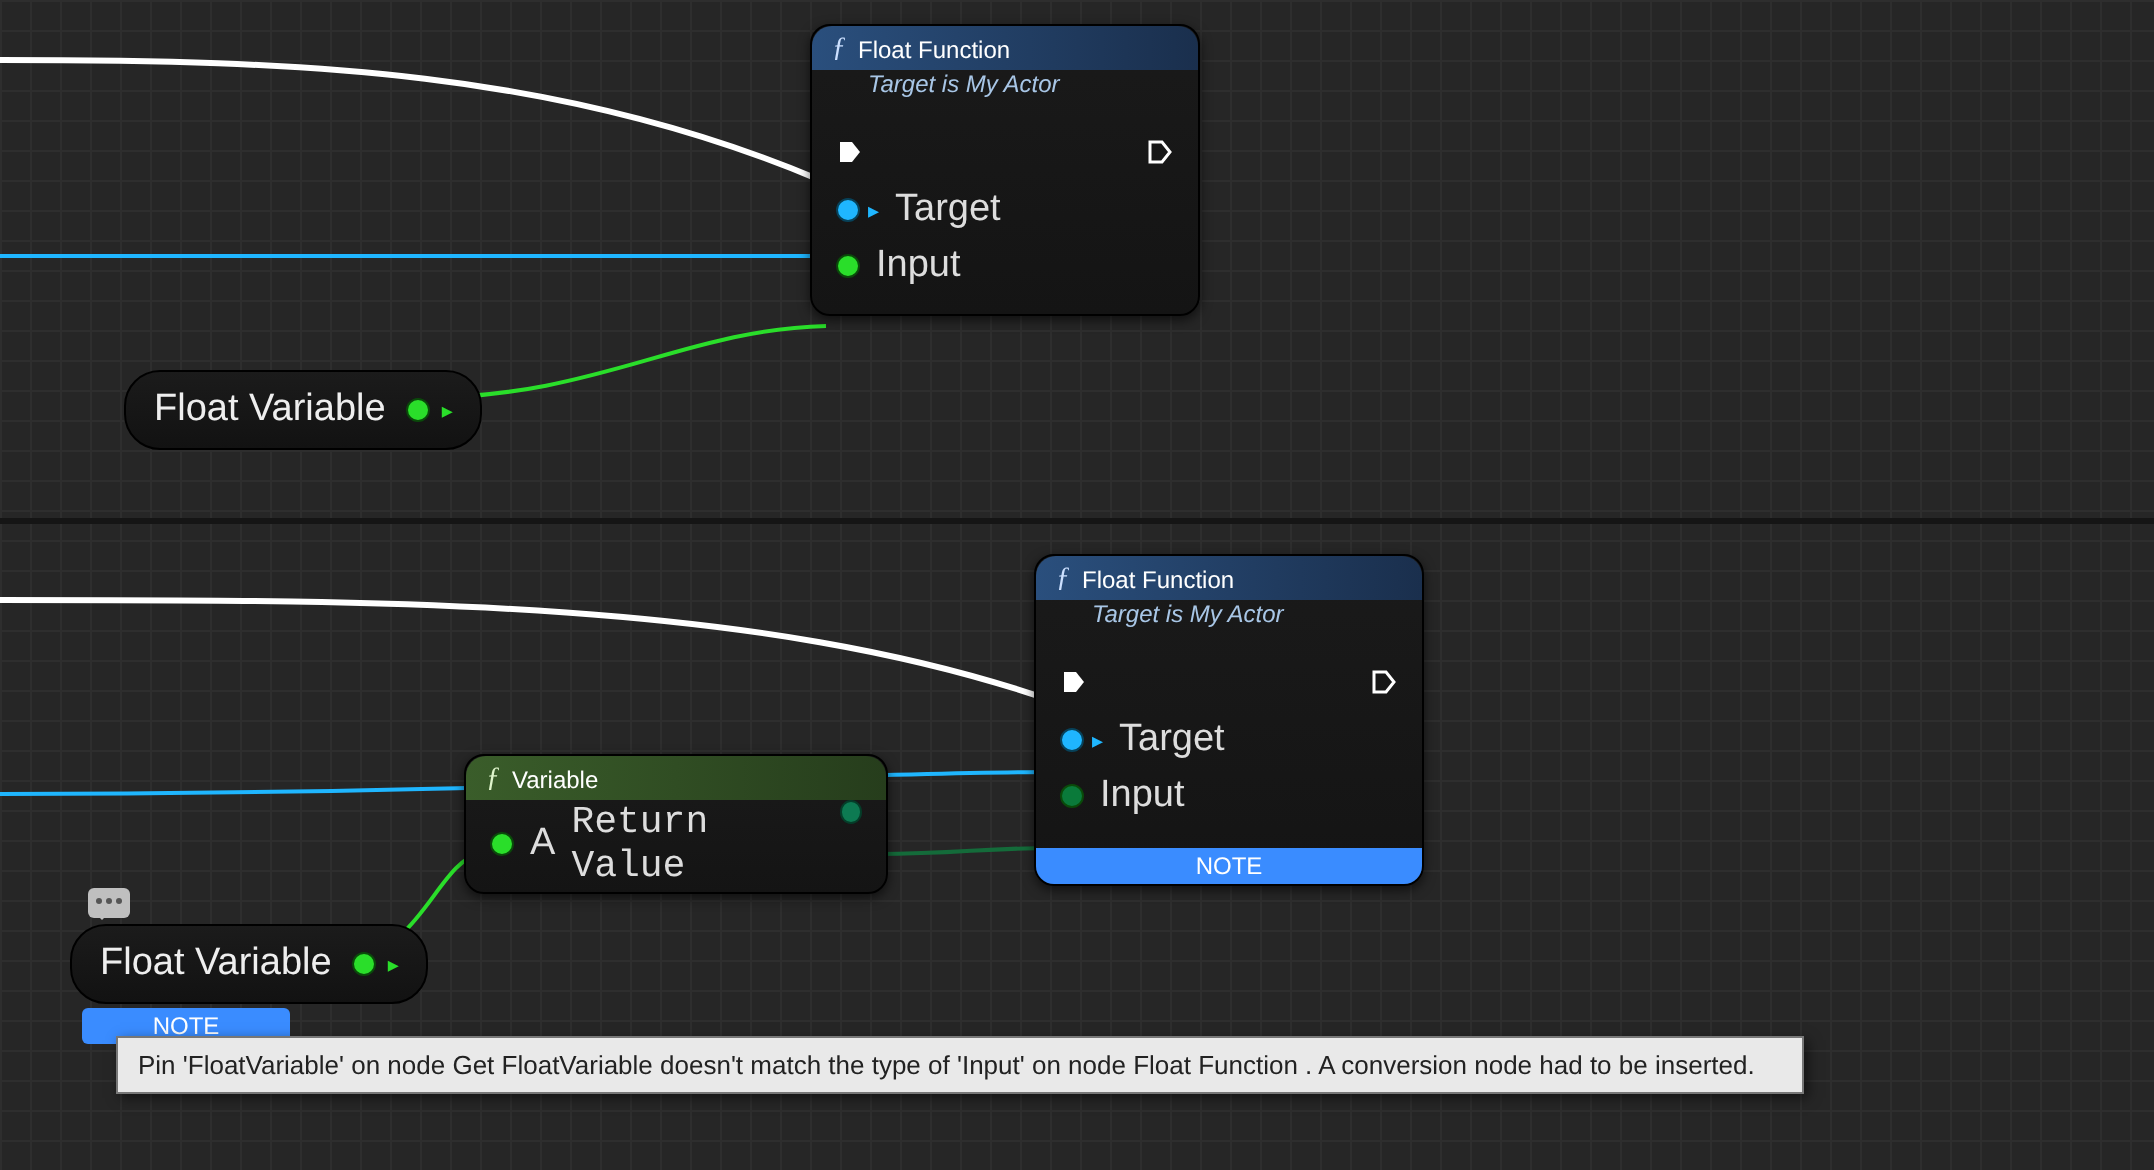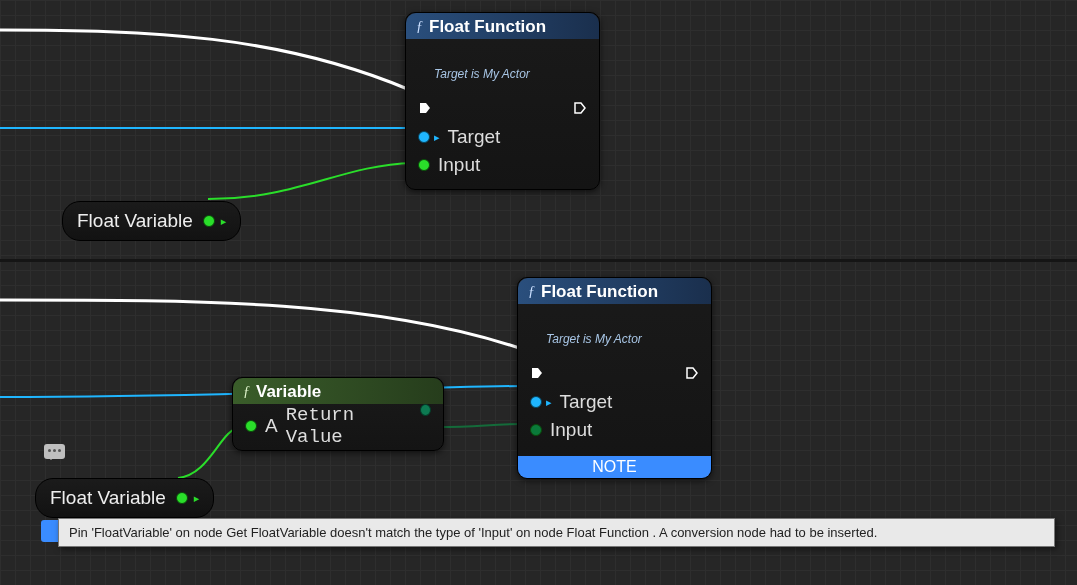--- a/index.html
+++ b/index.html
@@ -42,22 +42,22 @@
   }
   .hdr-green {
     background: linear-gradient(90deg, #3a5d2a 0%, #263d1c 100%);
   }
   .fn-icon {
     font-style: italic;
     font-family: Georgia, serif;
     color: #cce0ff;
     font-size: 14px;
   }
-  .hdr-title { color: #fff; font-weight: bold; font-size: 17px; }
-  .hdr-sub { color: #a8c6e6; font-style: italic; font-size: 12px; padding: 0 10px 6px 28px; margin-top: 28px; }
+  .hdr-title { color: #fff; font-weight: normal; font-size: 12px; }
+  .hdr-sub { color: #a8c6e6; font-style: italic; font-size: 12px; padding: 0 10px 6px 28px; }
 
   .node-body { padding: 8px 12px 10px 12px; }
   .pin-row { display: flex; align-items: center; gap: 8px; height: 28px; }
   .pin-row.between { justify-content: space-between; }
   .pin-label { color: #ddd; font-size: 19px; }
 
   .exec-pin-in, .exec-pin-out { width: 14px; height: 14px; }
   .circle-pin { width: 12px; height: 12px; border-radius: 50%; }
   .pin-blue { background: #1fb6ff; border: 1px solid #07425a; }
   .pin-green { background: #2ade2a; border: 1px solid #0a4a0a; }
@@ -66,29 +66,28 @@
 
   .pill {
     position: absolute;
     background: linear-gradient(#1b1b1b, #121212);
     border: 1px solid #000;
     border-radius: 18px;
     padding: 8px 14px;
     display: flex;
     align-items: center;
     gap: 10px;
-    margin-top: 16px;
   }
   .pill .pin-label { color: #eee; }
 
   .note-bar {
     background: #3a8cff;
     color: #fff;
     text-align: center;
-    font-size: 16px;
+    font-size: 12px;
     padding: 2px 0;
     border-radius: 0 0 9px 9px;
     margin-top: 2px;
   }
 
   .comment-bubble {
     position: absolute;
     left: 44px;
     top: 444px;
     width: 21px; height: 15px;
@@ -102,21 +101,21 @@
     border: 4px solid transparent;
     border-top-color: #bfbfbf;
   }
   .dots { display:flex; gap:2px; justify-content:center; padding-top:5px;}
   .dots span { width:3px; height:3px; background:#555; border-radius:50%; }
 
   .tooltip {
     position: absolute;
     left: 58px;
     top: 518px;
-    width: 997px;
+    width: 844px;
     background: #e9e9e9;
     color: #222;
     border: 1px solid #777;
     padding: 6px 10px;
     font-size: 13px;
     box-shadow: 2px 2px 6px rgba(0,0,0,0.5);
   }
 
   .divider {
     position: absolute;

